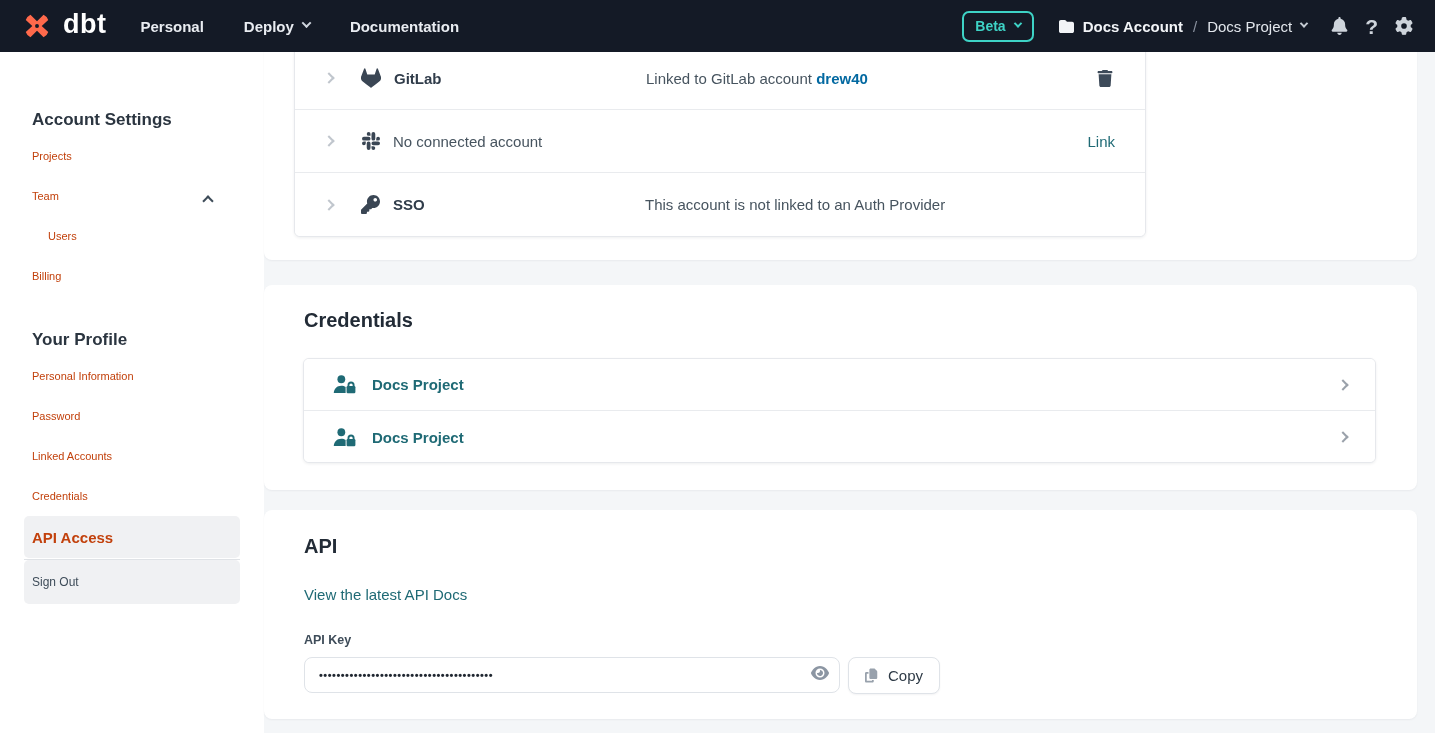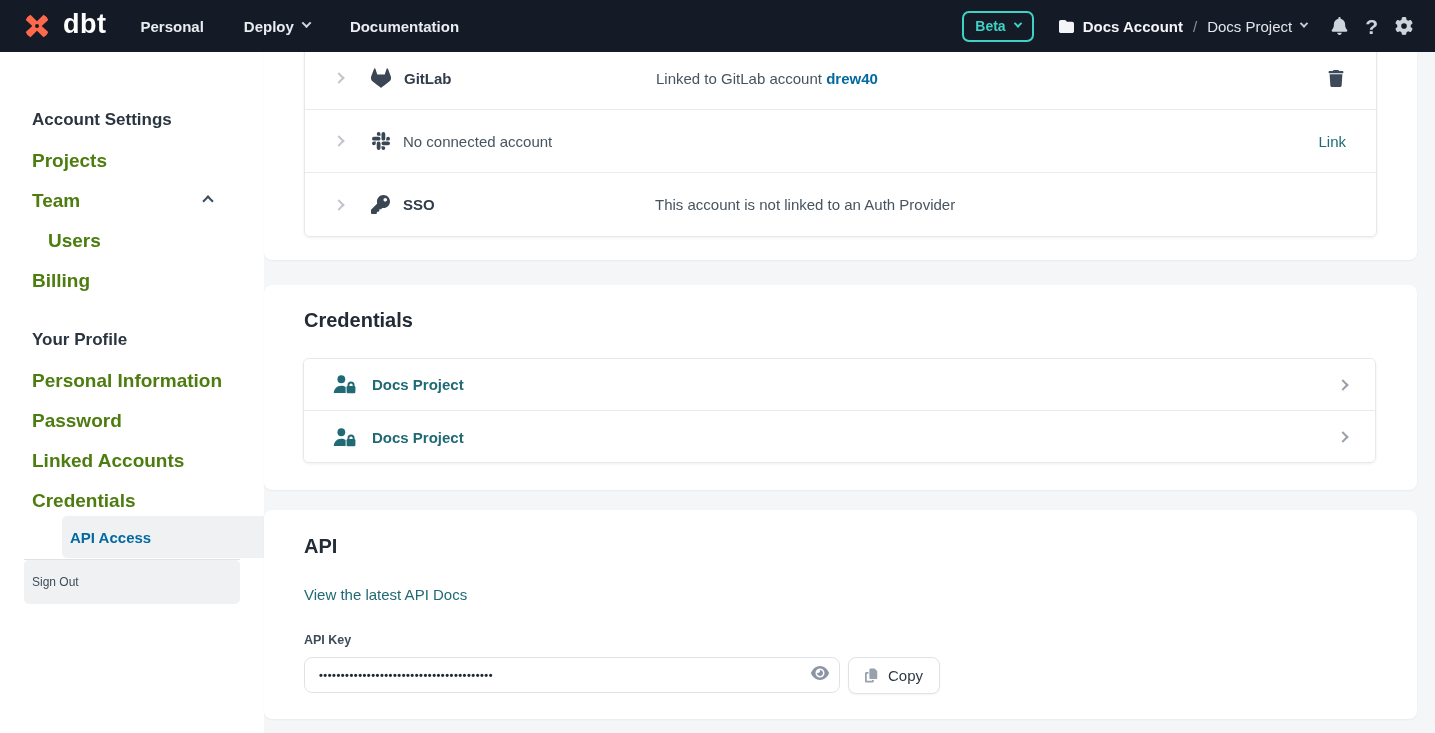--- a/index.html
+++ b/index.html
@@ -30,26 +30,26 @@
   .crumb-sep { color:#8b93a0; padding:0 2px; }
   .crumb-project { color:#e2e6ec; display:flex; align-items:center; gap:9px; cursor:pointer; }
   .crumb-project .chev { width:6px; height:6px; color:#c6ccd4; margin-top:-2px; }
   .nav-icons { display:flex; align-items:center; gap:17px; }
   .nav-icon { color:#ced4db; fill:#ced4db; cursor:pointer; display:flex; align-items:center; }
   .qmark { color:#ced4db; font-size:21px; font-weight:bold; line-height:1; }
 
   
   .sidebar { position:absolute; left:0; top:52px; width:264px; height:681px; background:#ffffff; }
   .side-heading { position:absolute; left:32px; font-size:17px; font-weight:700; color:#2b3540; }
-  .side-item { position:absolute; left:32px; font-size:19px; color:#4d7c0f; cursor:pointer;font-weight:bold; }
+  .side-item { position:absolute; left:32px; font-size:11px; color:#c2410c; cursor:pointer; }
   .side-item.child { left:48px;text-align:right; }
   .side-item .chev { position:absolute; left:172px; top:7px; width:8px; height:8px; color:#3e4c59; border-width:2px; }
   .side-block { position:absolute; left:24px; width:216px; background:#f0f1f3; border-radius:5px;
                 display:flex; align-items:center; padding-left:8px; cursor:pointer; }
-  .side-block.active { color:#0369a1; font-weight:700; font-size:15px;margin-left:38px; }
+  .side-block.active { color:#c2410c; font-weight:700; font-size:15px; }
   .side-block.plain { color:#3e4c59; font-size:12px; }
   .side-divider { position:absolute; left:24px; width:216px; height:1px; background:#dfe2e6; }
 
   
   .card { position:absolute; background:#ffffff; border-radius:8px; box-shadow:0 1px 2px rgba(16,24,40,.05); }
   .inner-list { position:absolute; background:#ffffff; border:1px solid #e6e8ec; border-radius:6px;
                 box-shadow:0 1px 3px rgba(16,24,40,.07); overflow:hidden; }
   .card-title { position:absolute; font-size:20px; font-weight:700; color:#222b36; }
 
   
@@ -159,21 +159,21 @@
     <div class="side-item" style="top:318px;">Personal Information</div>
     <div class="side-item" style="top:358px;">Password</div>
     <div class="side-item" style="top:398px;">Linked Accounts</div>
     <div class="side-item" style="top:438px;">Credentials</div>
     <div class="side-block active" style="top:464px; height:42px;">API Access</div>
     <div class="side-divider" style="top:507px;"></div>
     <div class="side-block plain" style="top:508px; height:44px;">Sign Out</div>
   </div>
 
   <div class="card" style="left:264px; top:26px; width:1153px; height:234px;"></div>
-  <div class="inner-list" style="left:304px; top:46px; width:1073px; height:191px;">
+  <div class="inner-list" style="left:294px; top:46px; width:852px; height:191px;">
     <div class="la-row">
       <i class="chev right row-chev"></i>
       <svg class="la-icon" viewBox="0 0 24 24">
         <path d="M23.6 9.6l-.03-.09-3.27-8.54a.85.85 0 0 0-.34-.4.88.88 0 0 0-1 .05.88.88 0 0 0-.3.44l-2.2 6.76H7.55L5.34 1.06a.86.86 0 0 0-.29-.44.88.88 0 0 0-1-.05.85.85 0 0 0-.34.4L.42 9.5l-.03.09a6.07 6.07 0 0 0 2.02 7.02l.01.01.03.02 4.98 3.73 2.46 1.87 1.5 1.13a1.01 1.01 0 0 0 1.22 0l1.5-1.13 2.46-1.87 5-3.75h.02a6.07 6.07 0 0 0 2-7.02z"></path>
       </svg>
       <span class="la-name">GitLab</span>
       <span class="la-status"><span>Linked to GitLab account</span> <b>drew40</b></span>
       <span class="la-action">
         <button class="trash-btn">
           <svg viewBox="0 0 448 512">

